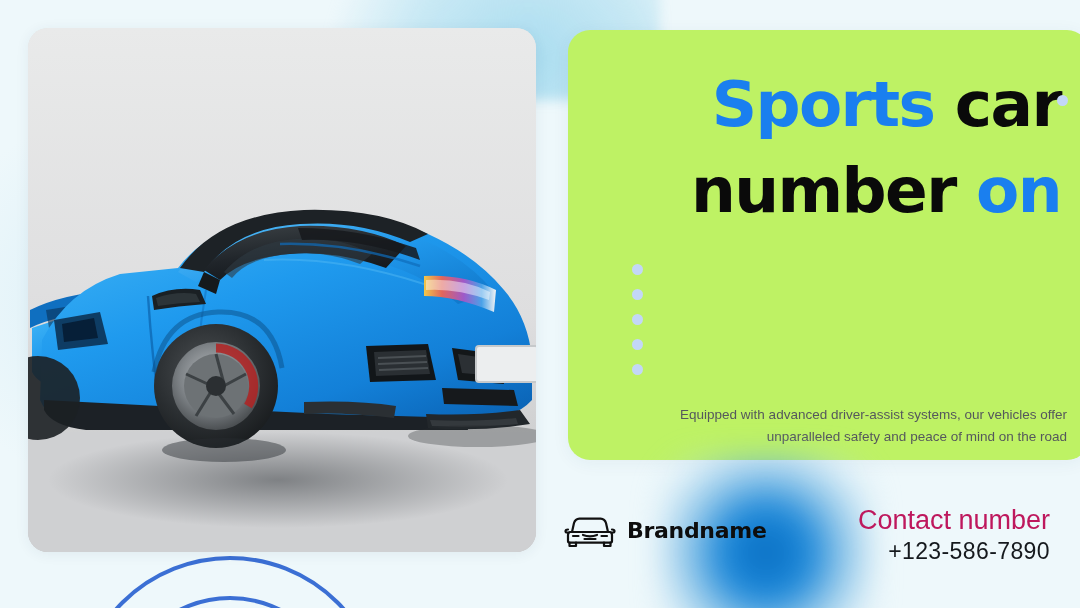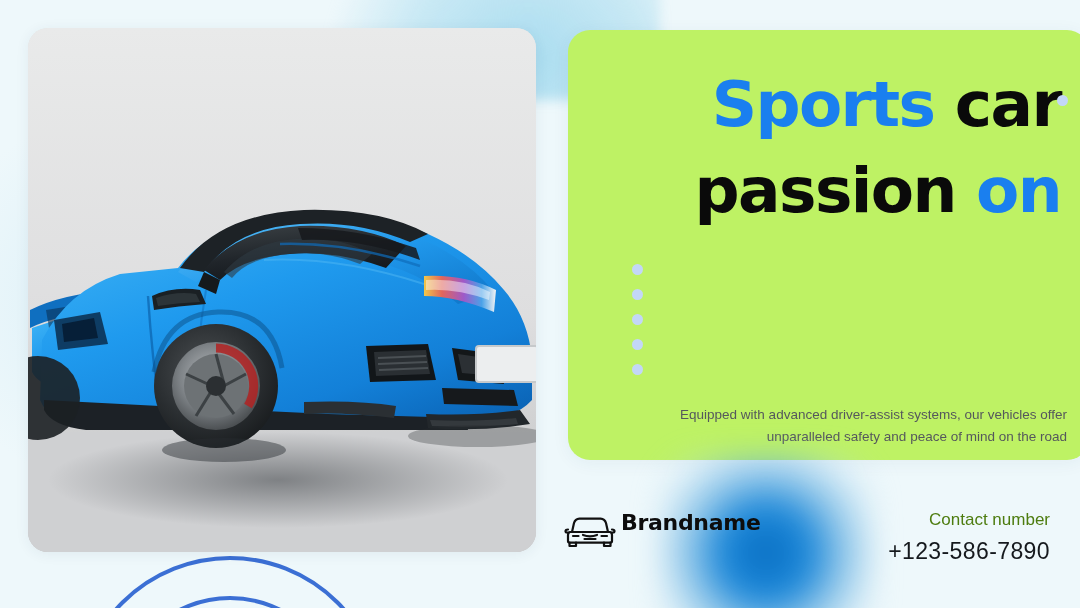--- a/index.html
+++ b/index.html
@@ -84,32 +84,32 @@
     text-align:right;
     font-size:13.5px;
     line-height:22px;
     color:#55585c;
     font-family:"Liberation Sans",sans-serif;
   }
 
   
   .brand{
     position:absolute;left:562px;top:510px;
-    display:flex;gap:3px;
+    display:flex;align-items:center;gap:9px;
   }
   .brand-icon{width:56px;height:40px;display:block;}
   .brand-name{
     font-size:22px;font-weight:800;color:#0d0d0d;letter-spacing:-0.3px;
     font-family:"DejaVu Sans","Liberation Sans",sans-serif;
   }
   .contact{
     position:absolute;right:30px;top:505px;text-align:right;
   }
   .contact-label{
-    font-size:17px;color:#4d7c0f;font-weight:400;line-height:30px;
+    font-size:27px;color:#be185d;font-weight:400;line-height:30px;
     font-family:"Liberation Sans",sans-serif;
   }
   .contact-number{
     font-size:23px;color:#15191d;font-weight:400;line-height:32px;
     letter-spacing:0.4px;
     font-family:"Liberation Sans",sans-serif;
   }
 </style>
 </head>
 <body>
@@ -261,21 +261,21 @@
 
       <ellipse cx="196" cy="422" rx="62" ry="12" fill="rgba(40,44,48,0.45)"></ellipse>
       <ellipse cx="450" cy="408" rx="70" ry="11" fill="rgba(40,44,48,0.3)"></ellipse>
     </svg>
   </div>
 
   <div class="text-card">
     <div class="headline">
       <span class="b">Sports</span>
       <span class="k">car</span><br>
-      <span class="k">passion</span>
+      <span class="k">number</span>
       <span class="b">on</span><br>
     </div>
     <div class="body-copy">Equipped with advanced driver-assist systems, our vehicles offer unparalleled safety and peace of mind on the road</div>
   </div>
 
   <div class="dot-col">
     <span class="dot"></span>
     <span class="dot"></span>
     <span class="dot"></span>
     <span class="dot"></span>

